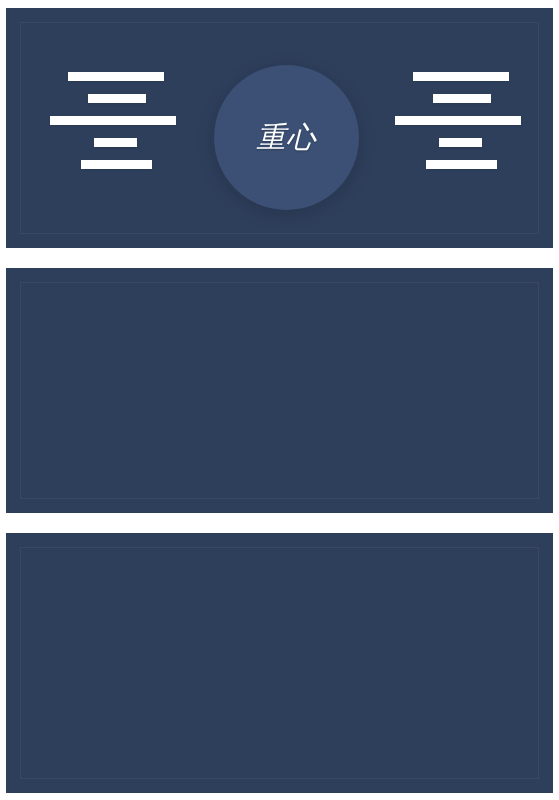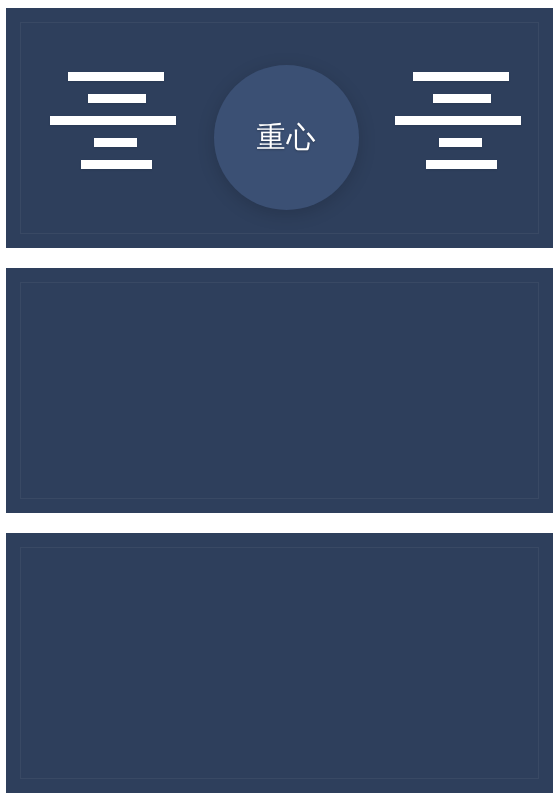--- a/index.html
+++ b/index.html
@@ -12,20 +12,21 @@
     height: 800px;
     font-family: "DejaVu Sans", "Liberation Sans", sans-serif;
     overflow: hidden;
   }
   .deck {
     position: relative;
     width: 559px;
     height: 800px;
     background: #ffffff;
     box-sizing: border-box;
+    font-style: italic;
   }
   .slide {
     position: absolute;
     left: 6px;
     width: 547px;
     background: #2e3f5c;
     overflow: hidden;
     box-sizing: border-box;
   }
   .slide-inner-border {

